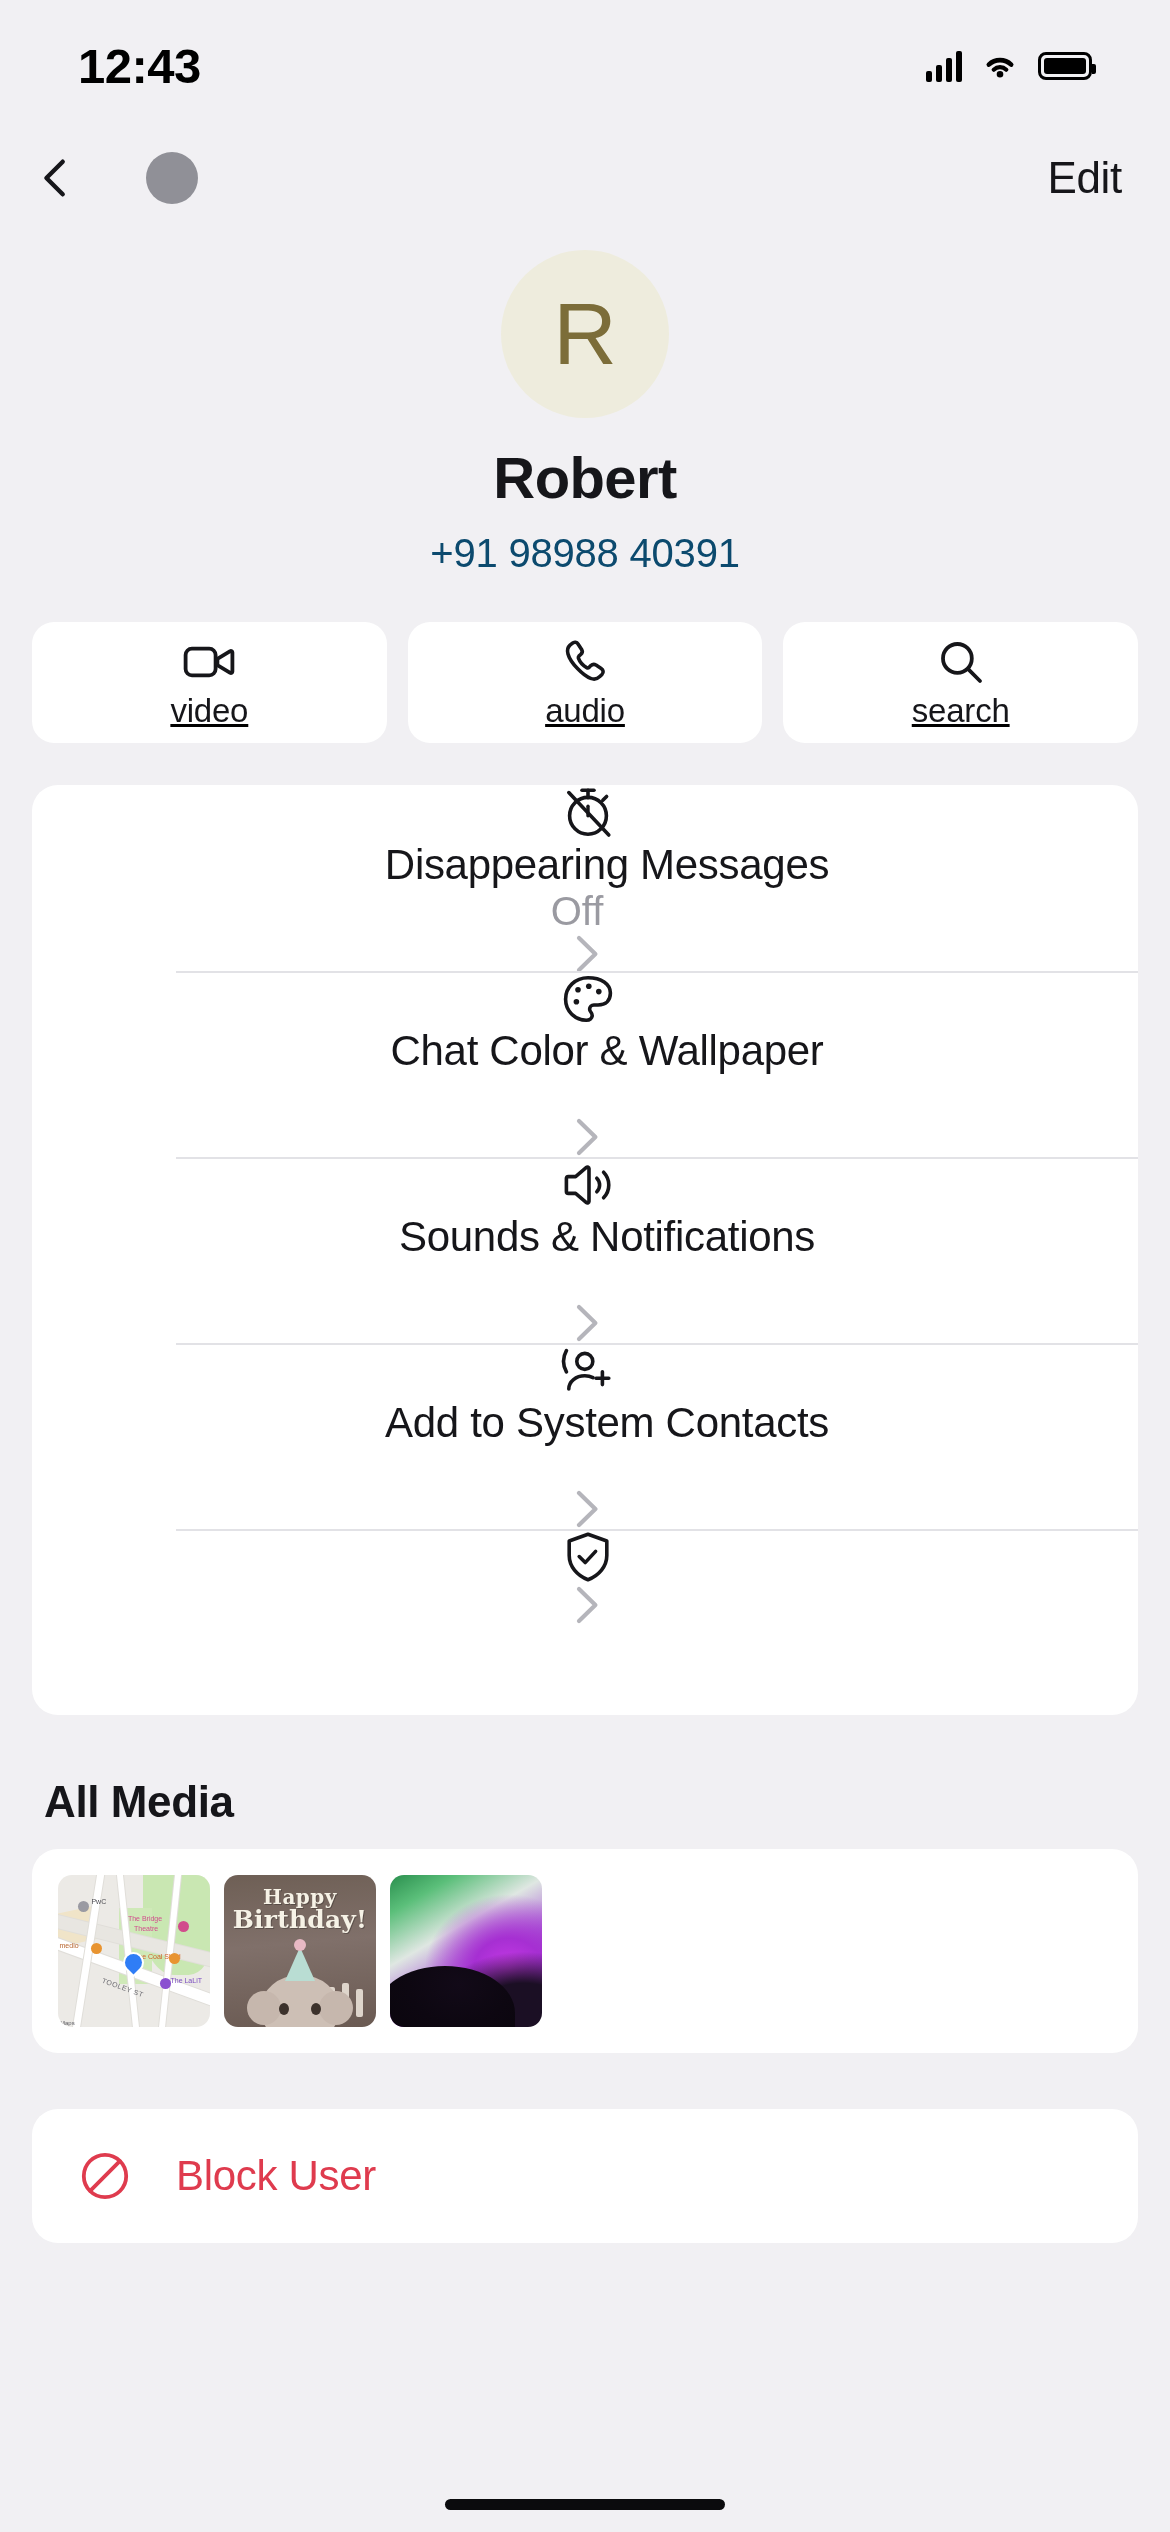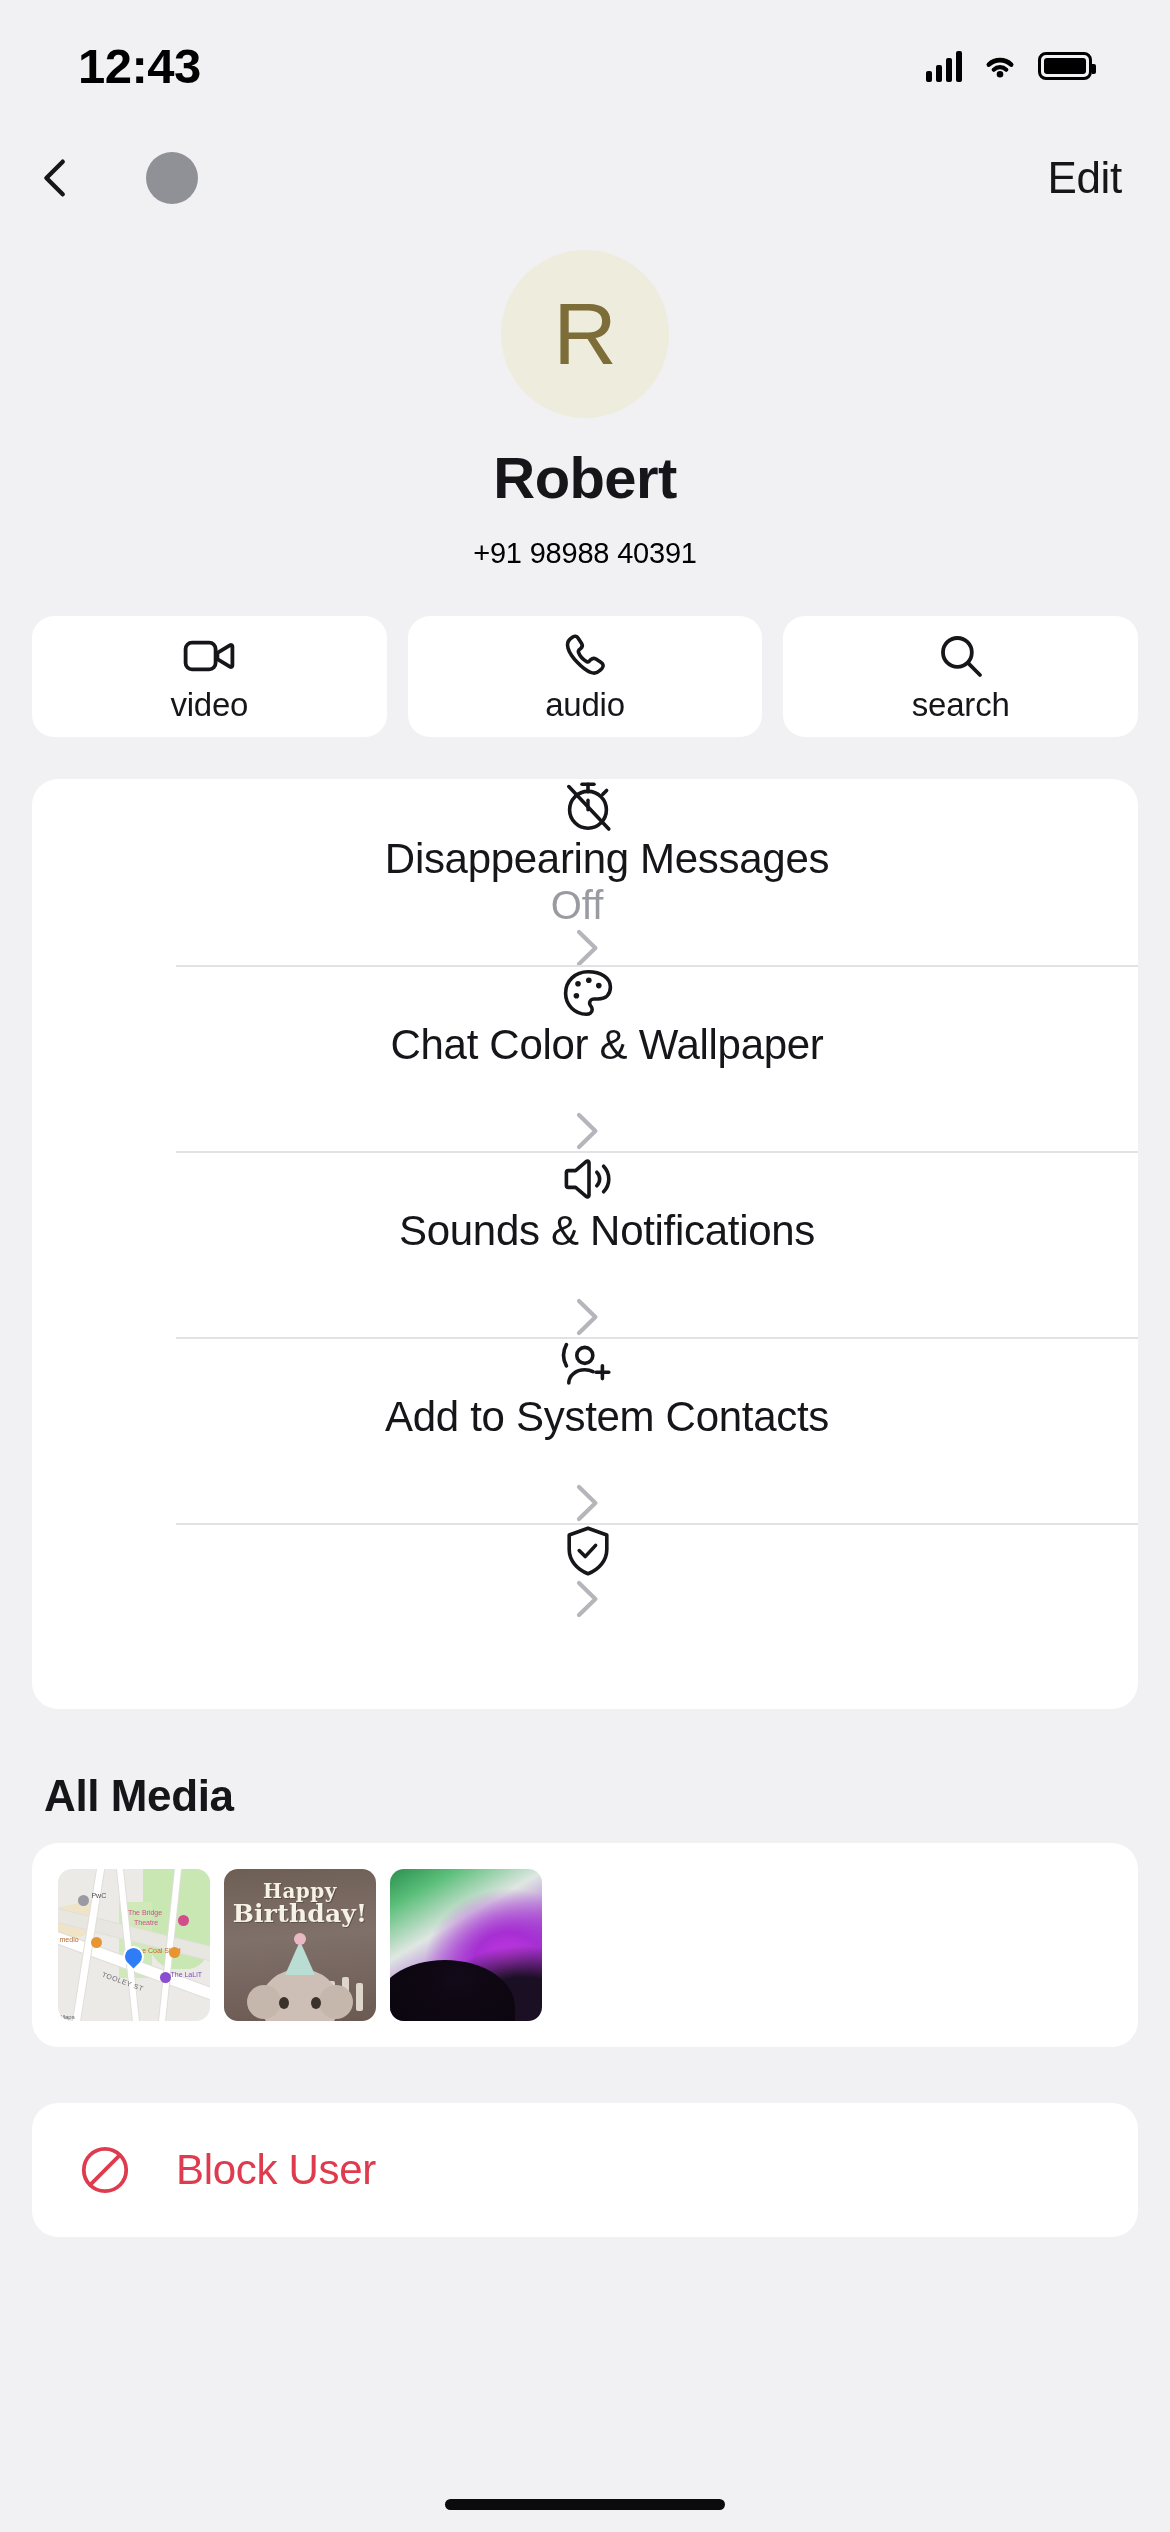--- a/index.html
+++ b/index.html
@@ -52,24 +52,24 @@
   
   .profile { display:flex; flex-direction:column; align-items:center; margin-top:26px; }
   .avatar-big {
     width:168px; height:168px; border-radius:50%;
     background:#eeecdd; display:flex; align-items:center; justify-content:center;
   }
   .avatar-big span { font-size:88px; color:#7c6d39; font-weight:400; line-height:1; }
   .profile-name {
     margin-top:26px; font-size:58px; font-weight:700; color:#16161a; letter-spacing:-0.6px;
   }
-  .profile-phone { margin-top:26px; font-size:29px; color:#000000; letter-spacing:-0.2px; }
-
-  
-  .actions { display:flex; gap:21px; padding:0 32px; margin-top:46px; }
+  .profile-phone { margin-top:20px; font-size:40px; color:#0c4a6e; letter-spacing:-0.2px; }
+
+  
+  .actions { display:flex; gap:21px; padding:0 32px; margin-top:46px;text-decoration:underline; }
   .action-btn {
     flex:1; height:121px; background:#fff; border-radius:22px;
     display:flex; flex-direction:column; align-items:center; justify-content:center;
     gap:4px;
   }
   .action-btn .ico { height:52px; display:flex; align-items:center; justify-content:center; }
   .action-btn .lbl { font-size:33px; color:#16161a; letter-spacing:-0.2px; }
 
   
   .card { background:#fff; border-radius:26px; margin:42px 32px 0 32px; overflow:hidden; }

